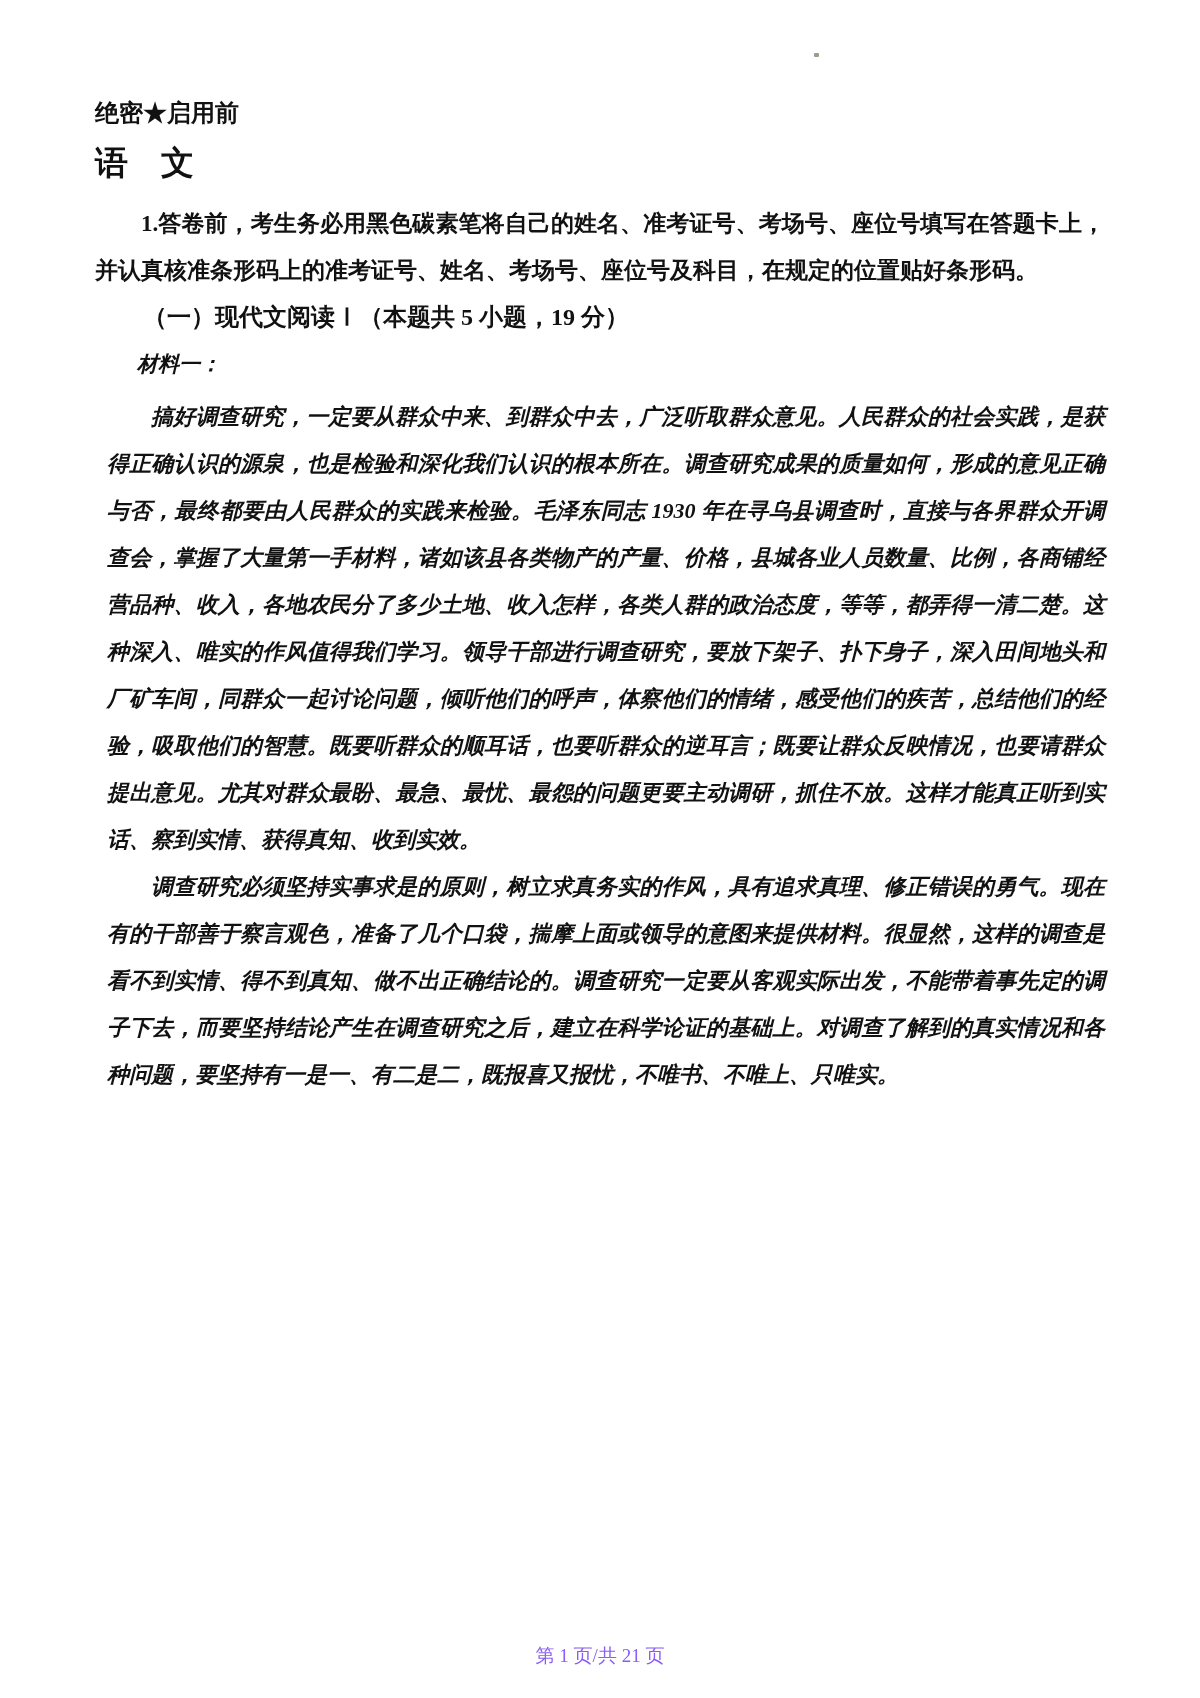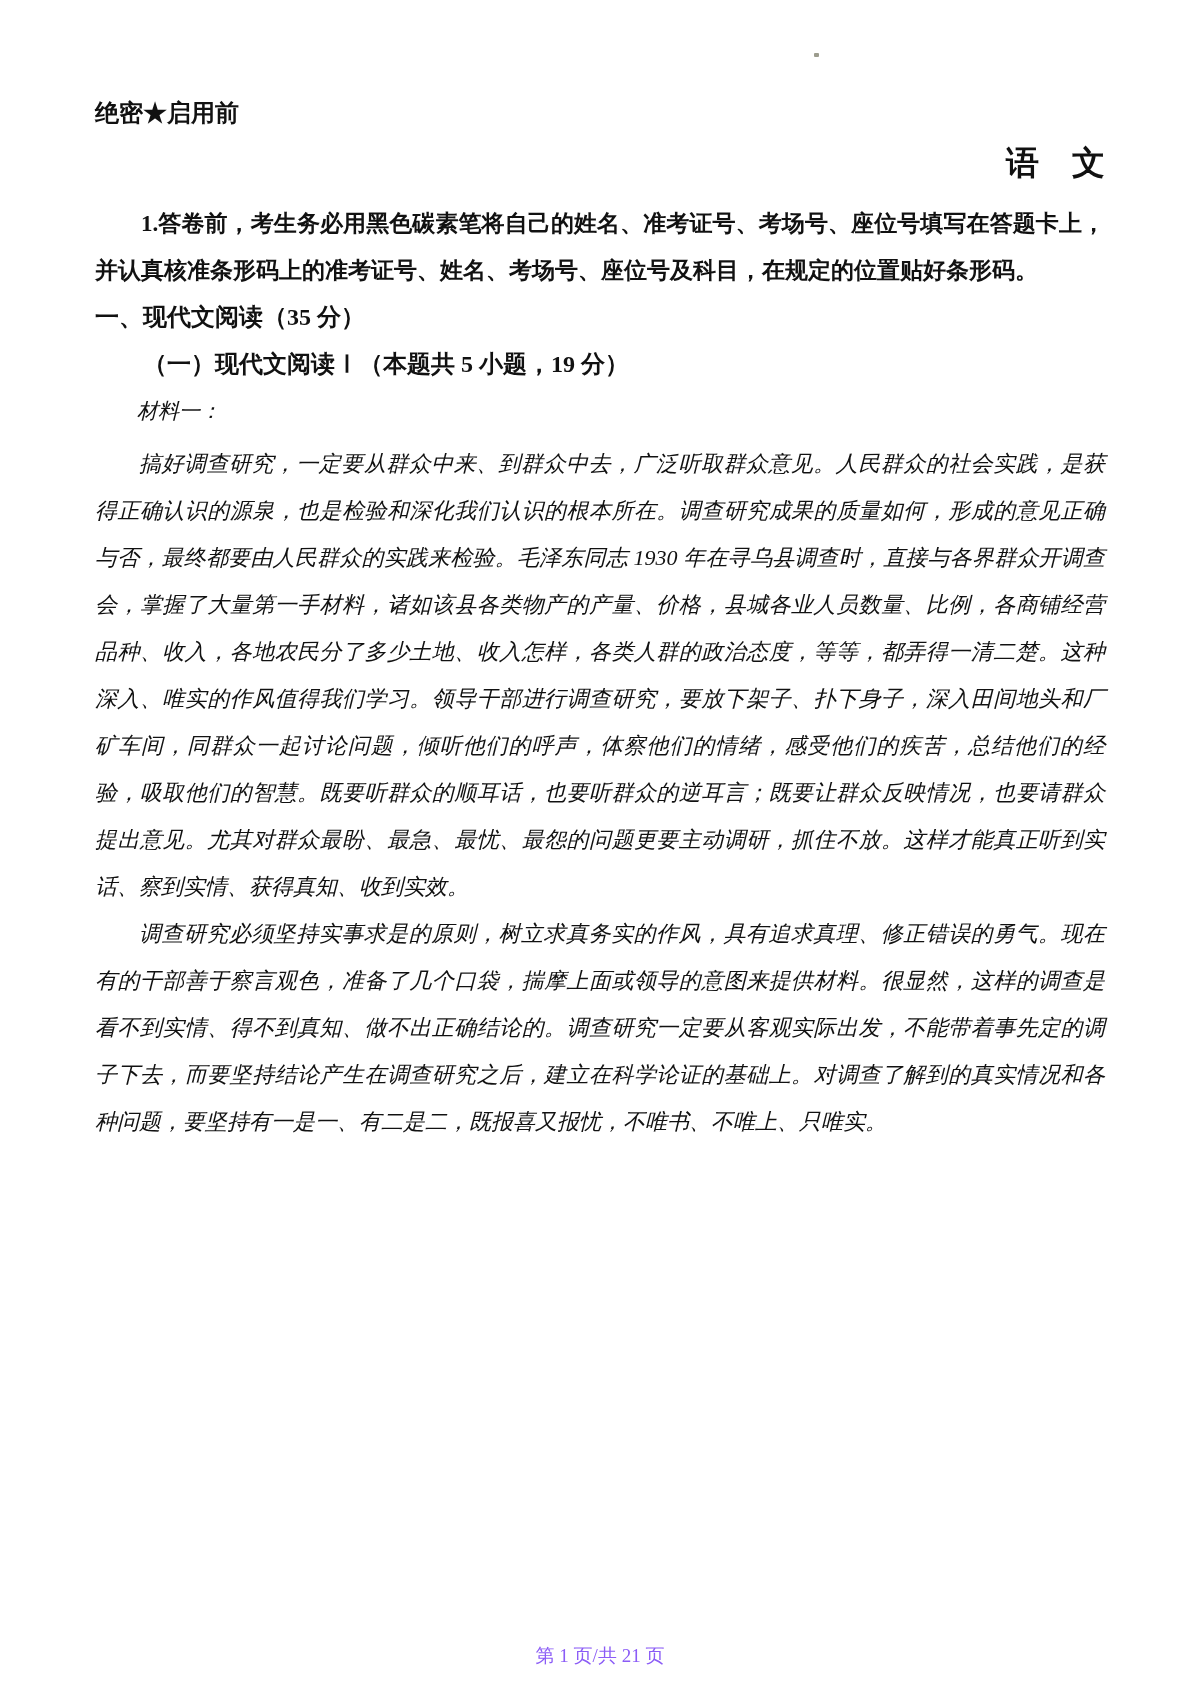--- a/index.html
+++ b/index.html
@@ -26,39 +26,39 @@
   }
   
   .song {
     font-family: "Liberation Serif", serif;
     font-weight: normal;
   }
   
   .kai {
     font-family: "Liberation Serif", serif;
     font-style: italic;
-    font-weight: normal;
+    font-weight: bold;
   }
   .classification {
     font-size: 24px;
     line-height: 30px;
     text-align: left;
   }
   .exam-title {
     margin-top: 24px;
     font-size: 31px;
     line-height: 42px;
     text-align: center;
     letter-spacing: 1px;
   }
   .subject-title {
     margin-top: 14px;
     font-size: 33px;
     line-height: 42px;
-    text-align: right;
+    text-align: left;
   }
   .notice {
     margin-top: 16px;
     font-size: 23px;
     line-height: 47px;
   }
   .notice-heading {
     font-size: 23px;
     line-height: 47px;
   }
@@ -85,20 +85,21 @@
   .material-label {
     font-size: 21px;
     line-height: 46px;
     text-indent: 2em;
   }
   .body-para {
     font-size: 22px;
     line-height: 47px;
     text-align: justify;
     text-indent: 2em;
+    margin-left: 12px;
   }
   .body-para.first { margin-top: 6px; }
   .page-footer {
     position: absolute;
     top: 1644px;
     left: 0;
     width: 1200px;
     text-align: center;
     font-size: 19px;
     line-height: 24px;
@@ -123,21 +124,20 @@
 
   <div class="classification hei">绝密★启用前</div>
 
 
   <h2 class="subject-title hei">语　文</h2>
 
   <div class="notice">
     <p class="notice-item hei">1.答卷前，考生务必用黑色碳素笔将自己的姓名、准考证号、考场号、座位号填写在答题卡上，并认真核准条形码上的准考证号、姓名、考场号、座位号及科目，在规定的位置贴好条形码。</p>
   </div>
 
-  <div class="section-heading hei">一、现代文阅读（35 分）</div>
 
   <div class="section-subheading hei">（一）现代文阅读Ⅰ（本题共 5 小题，19 分）</div>
 
 
   <p class="material-label kai">材料一：</p>
 
   <p class="body-para kai first">搞好调查研究，一定要从群众中来、到群众中去，广泛听取群众意见。人民群众的社会实践，是获得正确认识的源泉，也是检验和深化我们认识的根本所在。调查研究成果的质量如何，形成的意见正确与否，最终都要由人民群众的实践来检验。毛泽东同志 1930 年在寻乌县调查时，直接与各界群众开调查会，掌握了大量第一手材料，诸如该县各类物产的产量、价格，县城各业人员数量、比例，各商铺经营品种、收入，各地农民分了多少土地、收入怎样，各类人群的政治态度，等等，都弄得一清二楚。这种深入、唯实的作风值得我们学习。领导干部进行调查研究，要放下架子、扑下身子，深入田间地头和厂矿车间，同群众一起讨论问题，倾听他们的呼声，体察他们的情绪，感受他们的疾苦，总结他们的经验，吸取他们的智慧。既要听群众的顺耳话，也要听群众的逆耳言；既要让群众反映情况，也要请群众提出意见。尤其对群众最盼、最急、最忧、最怨的问题更要主动调研，抓住不放。这样才能真正听到实话、察到实情、获得真知、收到实效。</p>
 
   <p class="body-para kai">调查研究必须坚持实事求是的原则，树立求真务实的作风，具有追求真理、修正错误的勇气。现在有的干部善于察言观色，准备了几个口袋，揣摩上面或领导的意图来提供材料。很显然，这样的调查是看不到实情、得不到真知、做不出正确结论的。调查研究一定要从客观实际出发，不能带着事先定的调子下去，而要坚持结论产生在调查研究之后，建立在科学论证的基础上。对调查了解到的真实情况和各种问题，要坚持有一是一、有二是二，既报喜又报忧，不唯书、不唯上、只唯实。</p>
 

